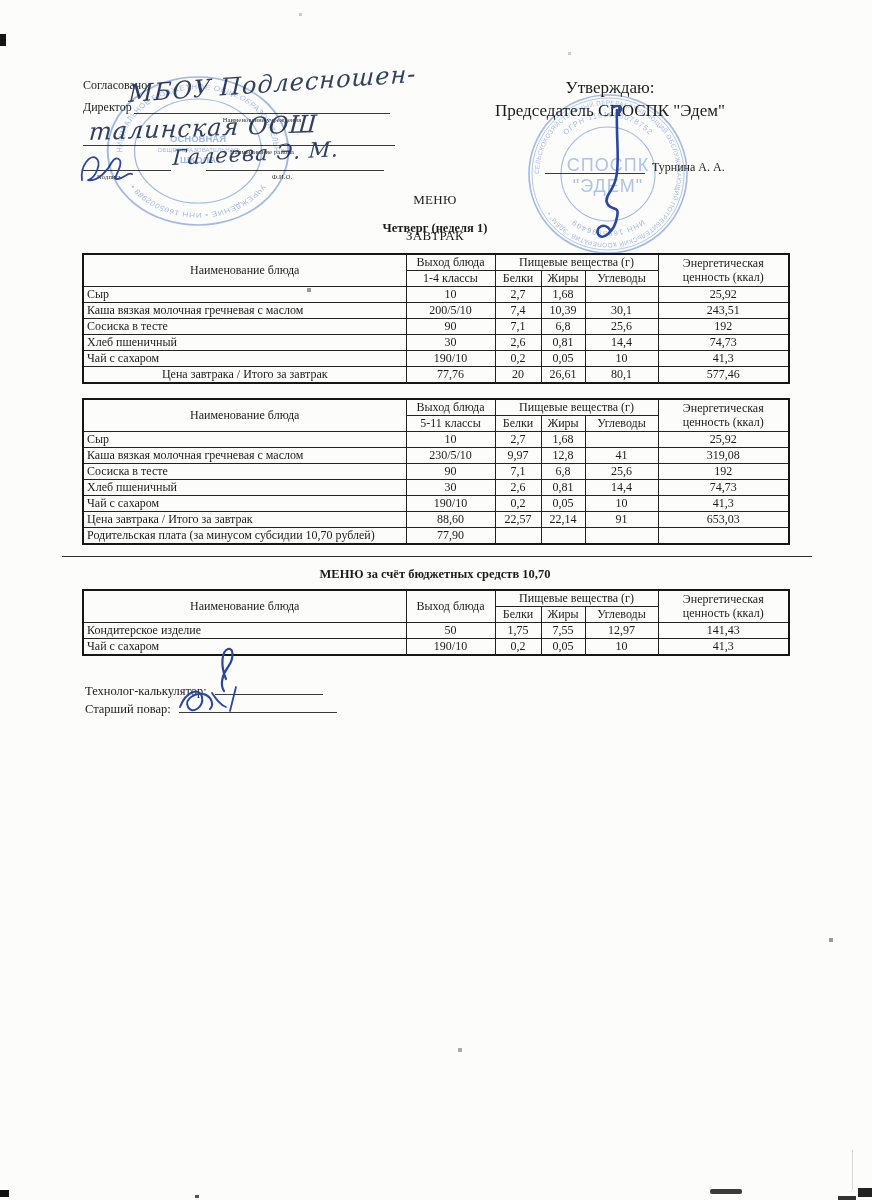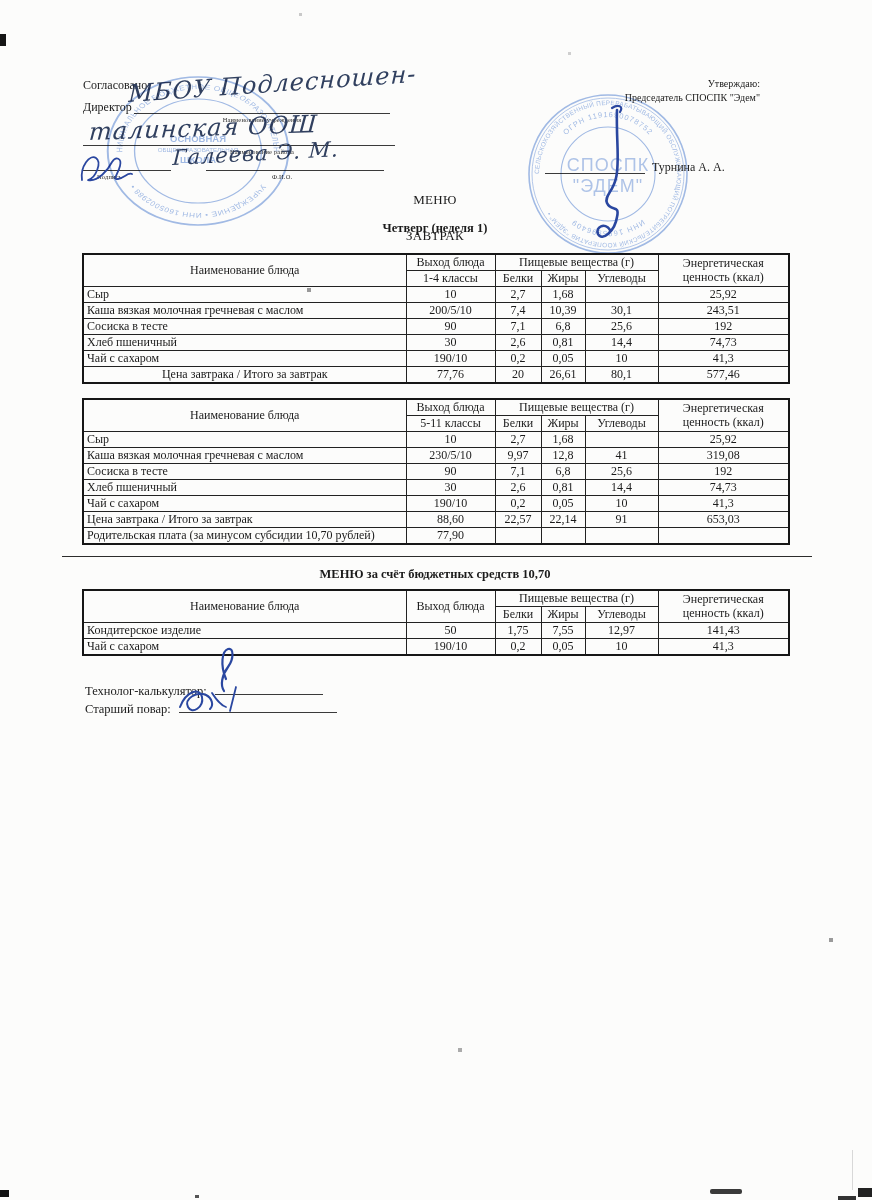--- a/index.html
+++ b/index.html
@@ -17,21 +17,21 @@
   .abs{position:absolute;}
 
   
   .label-sm{font-size:12px;}
   .caption{font-size:6.4px;color:#2e2e2e;letter-spacing:.2px;}
   .uline{display:inline-block;border-bottom:1.2px solid #3a3a3a;height:12px;vertical-align:baseline;}
   .hand{
     font-family:"DejaVu Serif", serif;font-style:italic;color:var(--hand-ink);
     white-space:nowrap;letter-spacing:1px;transform-origin:left bottom;
   }
-  .approve-right{width:300px;text-align:right;font-size:10px;}
+  .approve-right{width:300px;text-align:center;font-size:17px;}
 
   
   .center-col{left:82px;width:706px;text-align:center;}
   .h-bold{font-weight:normal;font-size:13px;letter-spacing:.3px;}
   .h-sub{font-weight:bold;font-size:12.5px;}
 
   
   .tbl-wrap{left:82px;width:708px;}
   table{border-collapse:collapse;table-layout:fixed;width:706px;font-size:12px;border:2px solid #161616;}
   th,td{

